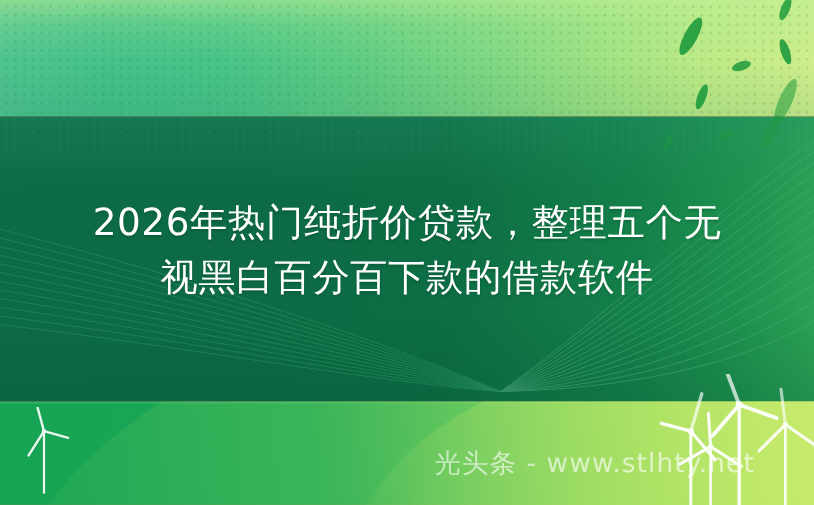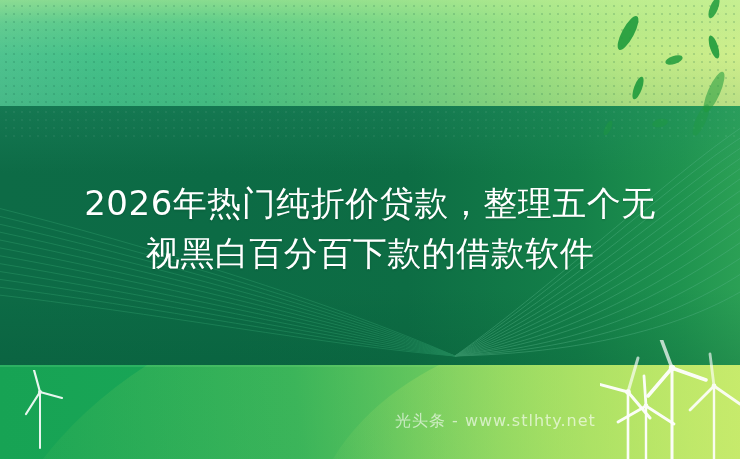--- a/index.html
+++ b/index.html
@@ -172,21 +172,21 @@
     font-family: "DejaVu Sans", "Liberation Sans", sans-serif;
     text-shadow: 0 1px 2px rgba(0,40,25,0.22);
     white-space: pre-line;
   }
 
   
   .watermark {
     position: absolute;
     left: 395px; top: 404px;
     color: rgba(255,255,255,0.62);
-    font-size: 16px;
+    font-size: 24px;
     line-height: 34px;
     font-weight: 400;
     letter-spacing: 1px;
     font-family: "DejaVu Sans", "Liberation Sans", sans-serif;
     white-space: nowrap;
   }
 </style>
 </head>
 <body>
 

